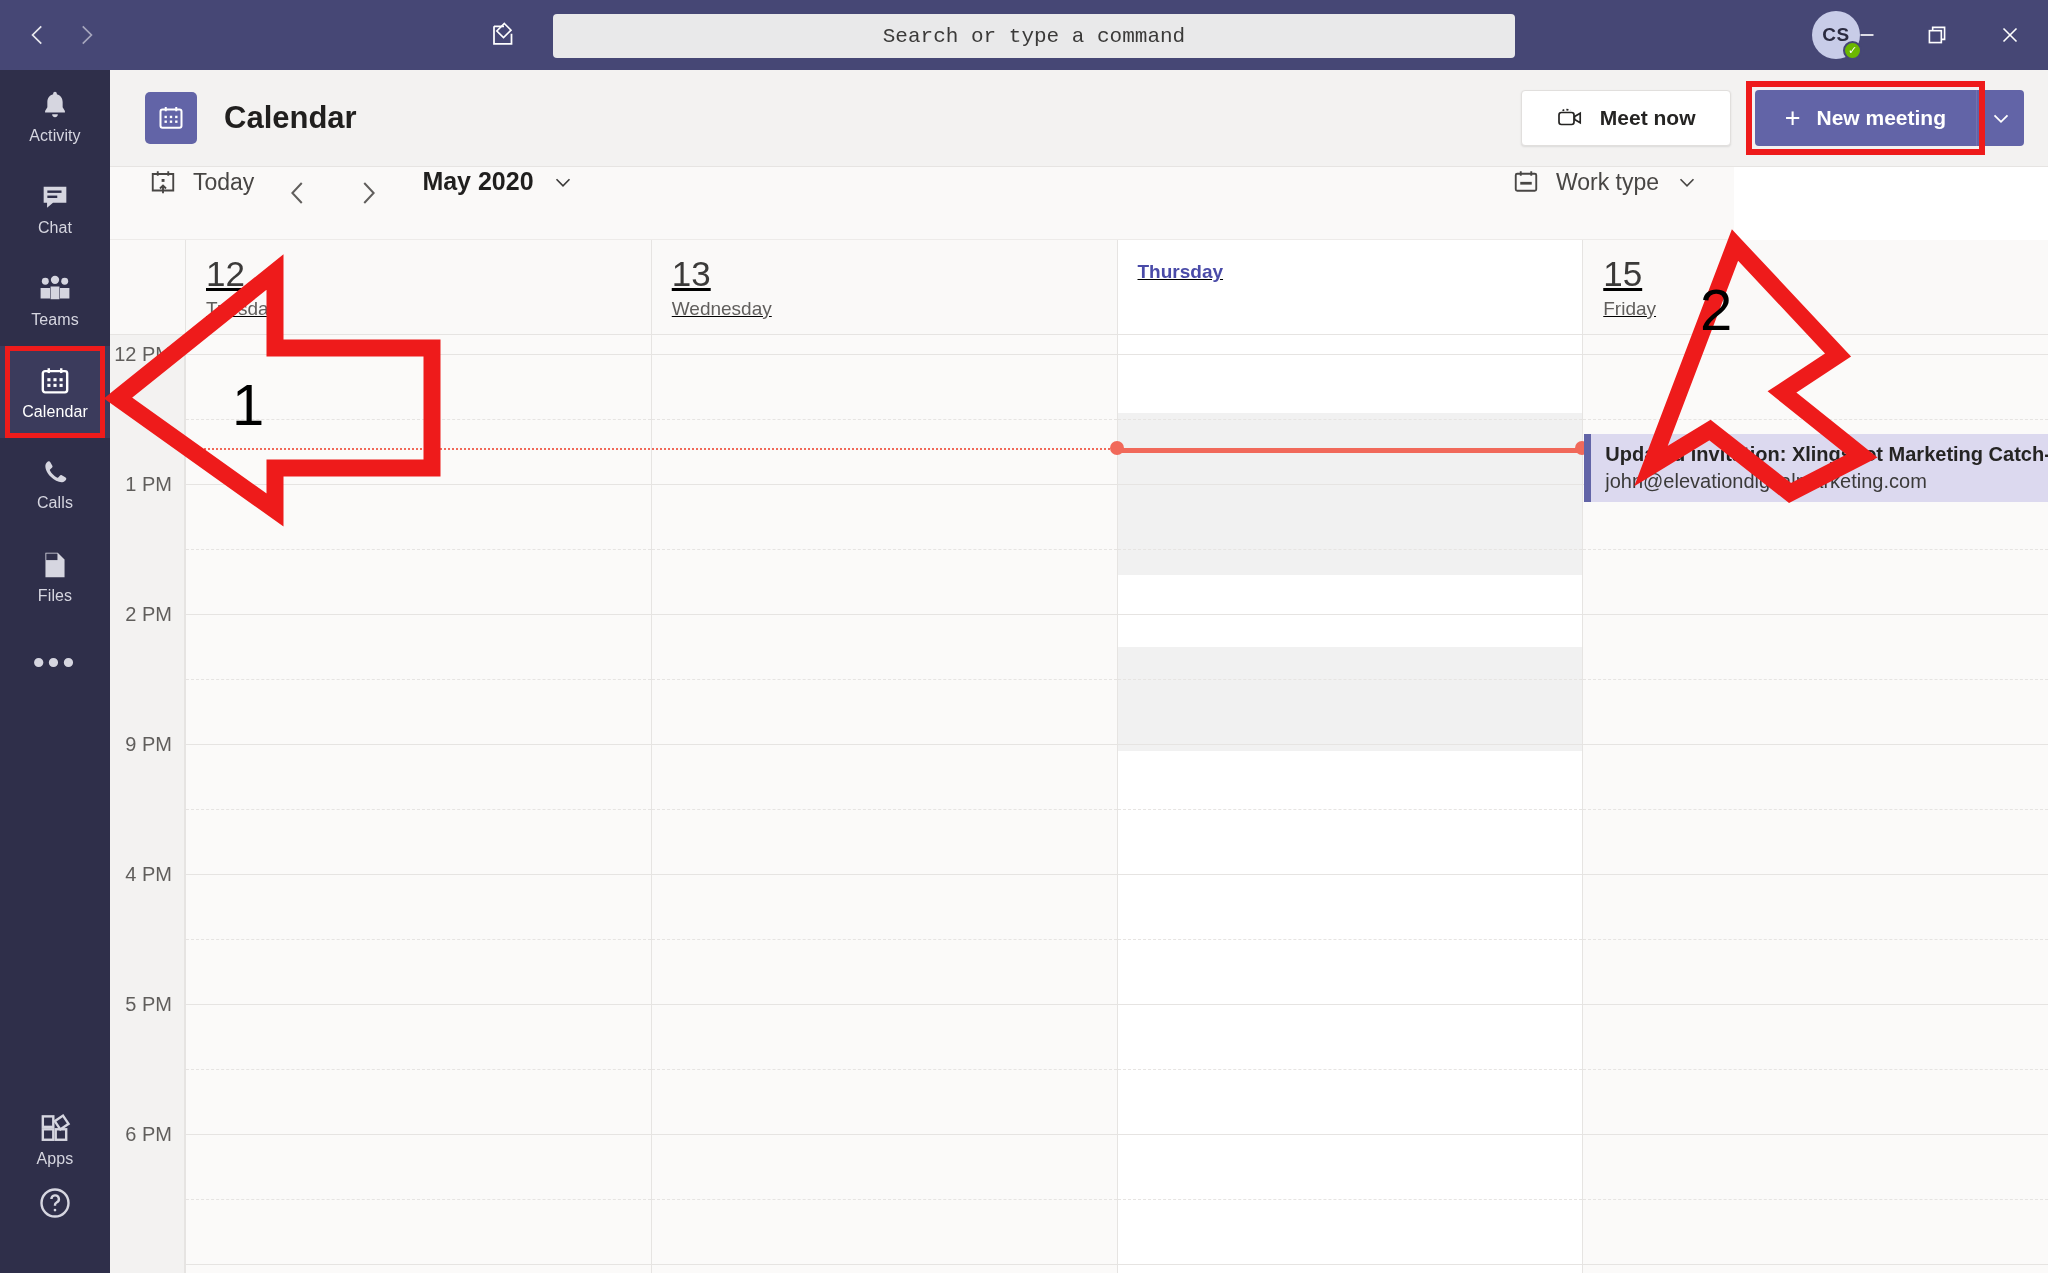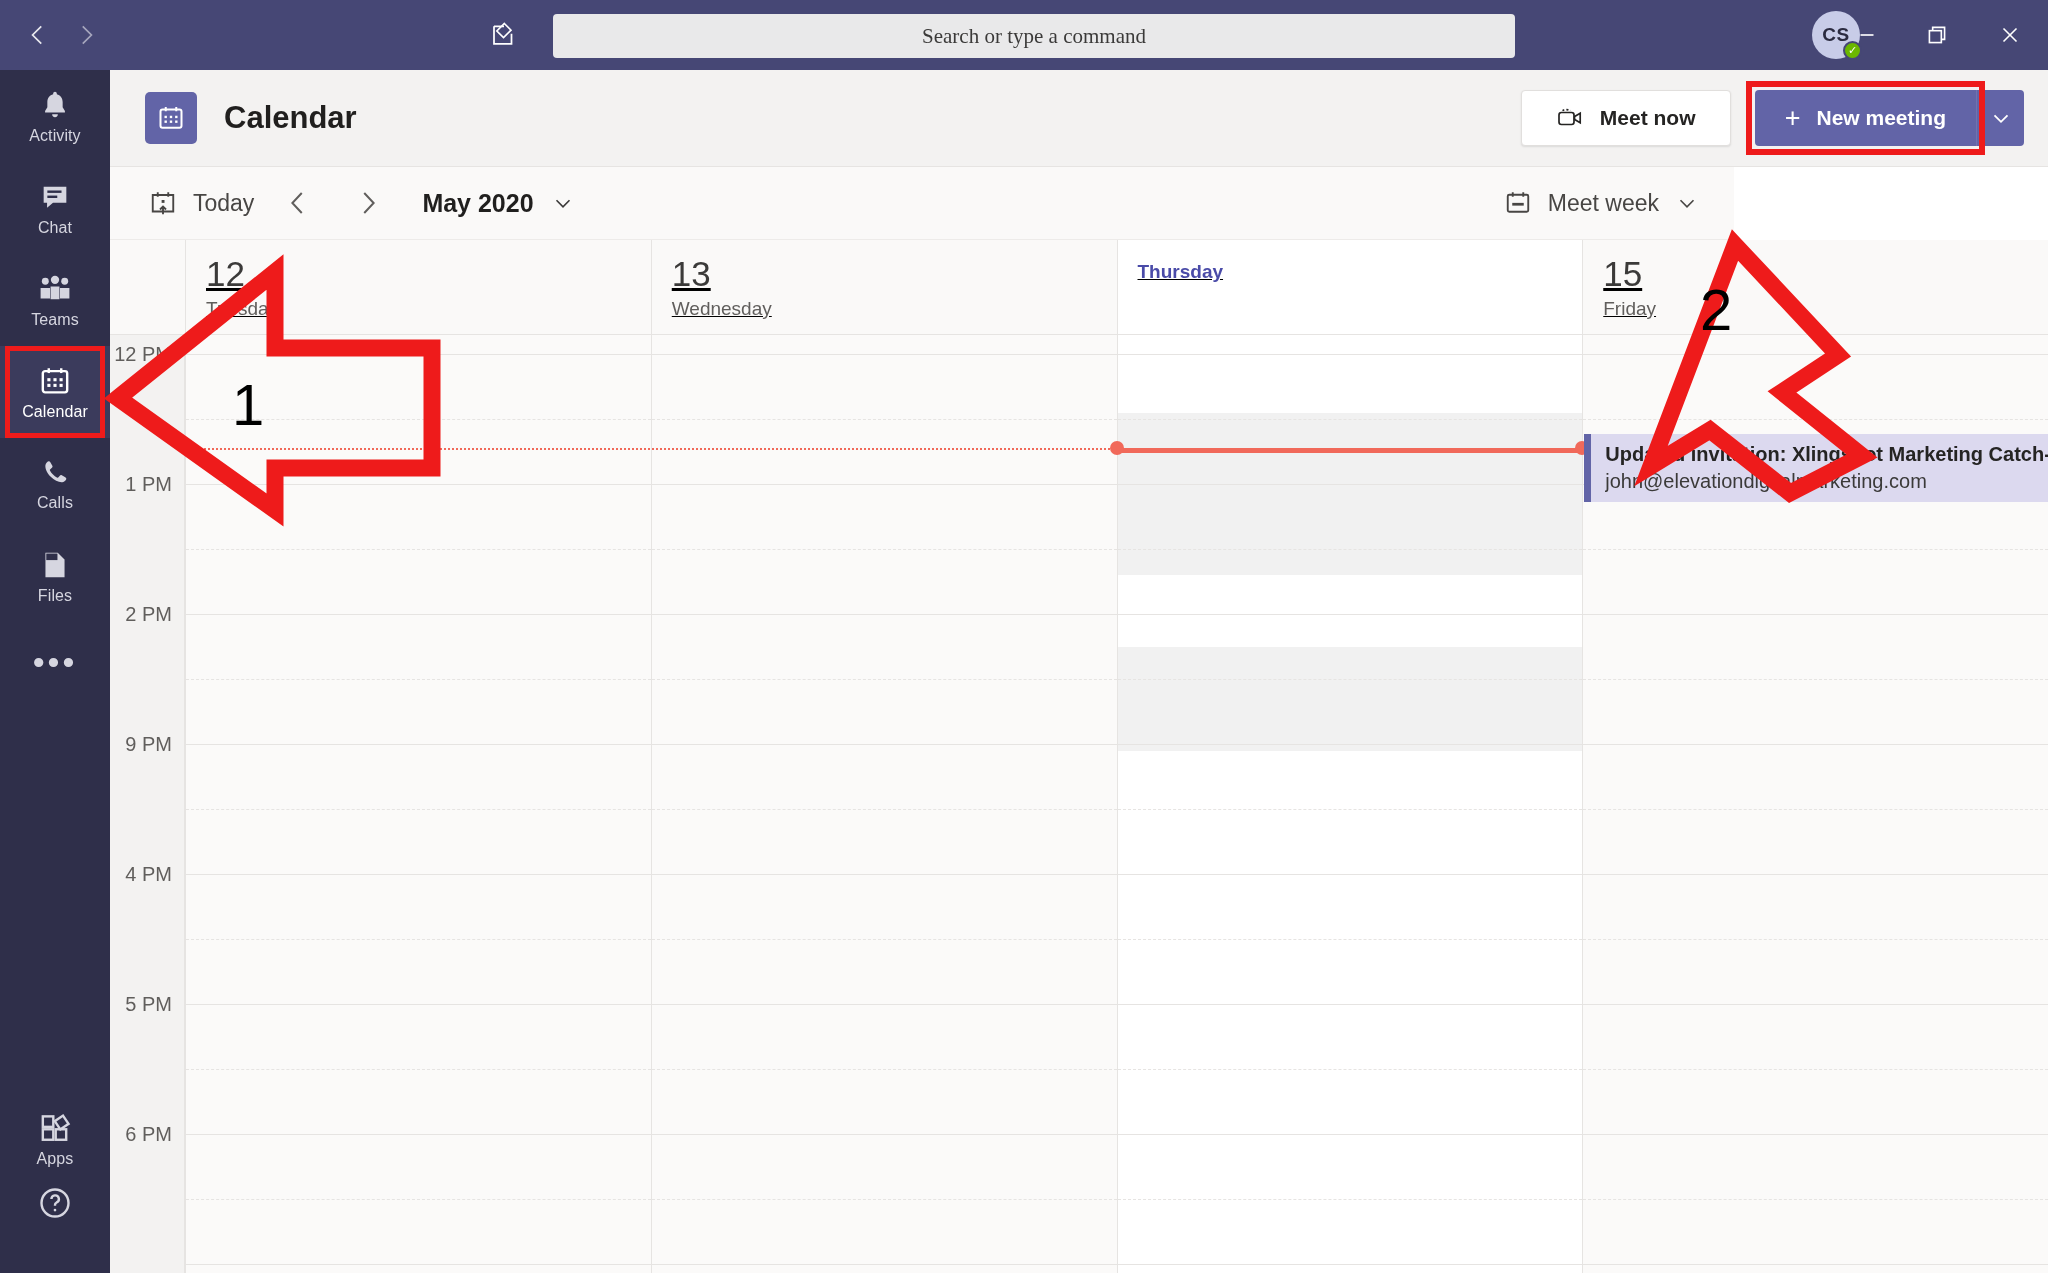--- a/index.html
+++ b/index.html
@@ -36,21 +36,21 @@
 
   .searchbox {
     position: absolute; left: 553px; top: 14px;
     width: 962px; height: 44px;
     background: #e9e9ea;
     border-radius: 4px;
     display: flex; align-items: center; justify-content: center;
   }
   .searchbox .ph {
     font-size: 21px; color: #3b3a39;
-    font-family: Liberation Serif, serif;
+    font-family: Liberation Mono, monospace;
   }
 
   .avatar-wrap {
     position: absolute; left: 1812px; top: 11px;
     width: 48px; height: 48px;
   }
   .avatar {
     width: 48px; height: 48px; border-radius: 50%;
     background: #c8cce8; color: #2b2b40;
     display: flex; align-items: center; justify-content: center;
@@ -162,21 +162,21 @@
     position: absolute; left: -9px; top: -9px;
     width: calc(100% - 48px + 18px); height: 74px;
     border: 6px solid #ee1b1b; pointer-events: none;
   }
 
   
   .cal-toolbar {
     position: relative;
     height: 73px; width: 1624px;
     background: #faf9f8;
-    display: flex; align-items: center;
+    display: flex; align-items: flex-start;
     border-bottom: 1px solid #edebe9;
   }
   .today-btn {
     margin-left: 38px;
     display: flex; align-items: center; gap: 15px;
     color: #484644; font-size: 23px;
   }
   .tb-arrow {
     width: 52px; height: 52px; margin-left: 18px;
     display: flex; align-items: center; justify-content: center;
@@ -505,21 +505,21 @@
         </svg>
     </div>
 
     <div class="view-picker">
       <svg width="30" height="30" viewBox="0 0 24 24" fill="none" stroke="currentColor" stroke-width="1.5">
         <rect x="3.8" y="5.4" width="16.4" height="13.6" rx="1.2"></rect>
         <line x1="7.8" y1="3.4" x2="7.8" y2="7"></line>
           <line x1="16.2" y1="3.4" x2="16.2" y2="7"></line>
         <line x1="7.4" y1="13" x2="16.6" y2="13" stroke-width="2.2"></line>
       </svg>
-      <span>Meet week</span>
+      <span>Work type</span>
       <svg width="26" height="26" viewBox="0 0 24 24" fill="none" stroke="currentColor" stroke-width="1.5">
           <polyline points="6,9.5 12,15.5 18,9.5"></polyline>
         </svg>
     </div>
   </div>
 
   <div class="day-headers" id="day-headers">
     <div class="dh-gutter"></div>
   <div class="dh-col">
         <div class="dh-num">12</div>

